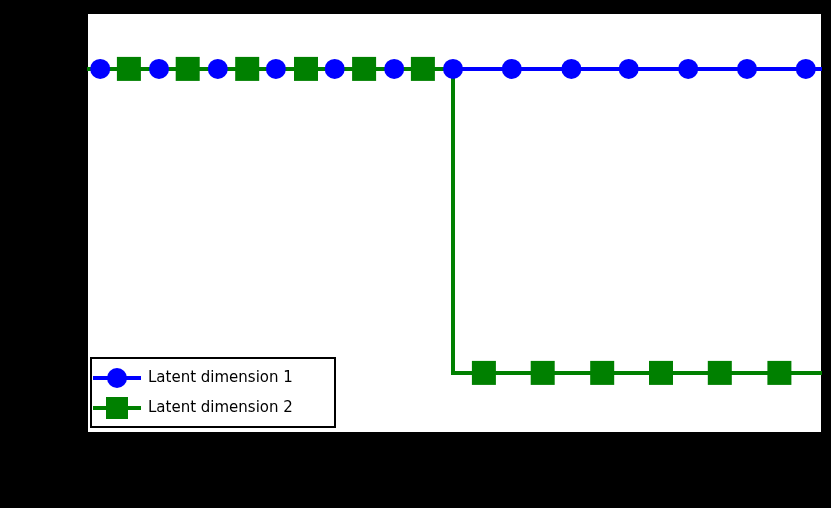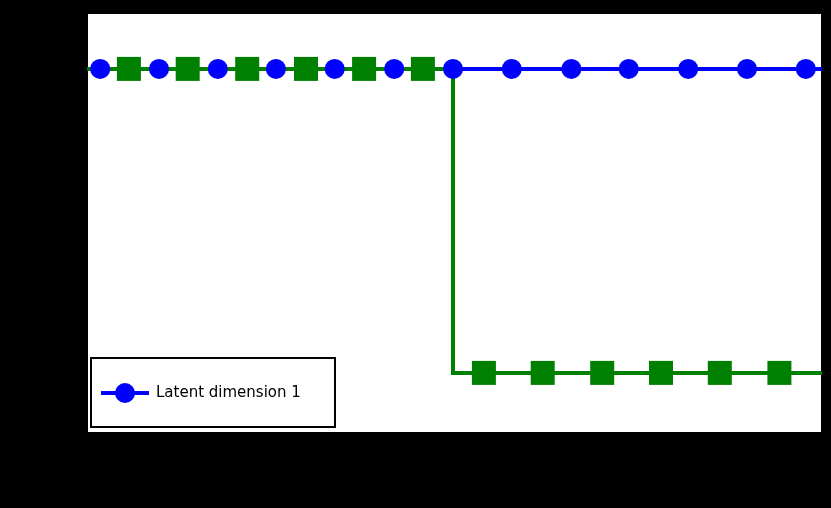--- a/index.html
+++ b/index.html
@@ -11,21 +11,21 @@
   .figure{position:relative;width:831px;height:508px;background:#000;}
   .axes{
     position:absolute;left:87px;top:13px;width:735px;height:420px;
     background:#fff;
   }
   #plot-svg{position:absolute;left:0;top:0;display:block;}
   .legend{
     position:absolute;left:3px;top:344px;width:246px;height:71px;
     box-sizing:border-box;background:#fff;border:2px solid #000;
     display:flex;flex-direction:column;justify-content:center;
-    padding-left:8px;
+    padding-left:0;
   }
   .legend-row{display:flex;align-items:center;height:30px;}
   .legend-sample{flex:0 0 auto;display:block;}
   .legend-label{
     margin-left:4px;font-size:15px;color:#000;white-space:nowrap;
     line-height:1;
   }
 </style>
 </head>
 <body>
@@ -63,15 +63,22 @@
         <circle cx="718.8" cy="55.9" r="10" fill="#0000ff"></circle>
       </svg>
     <div class="legend">
       <div class="legend-row">
         <svg class="legend-sample" width="52" height="28">
             <line x1="1" y1="14" x2="49" y2="14" stroke="#0000ff" stroke-width="4"></line>
             <circle cx="25" cy="14" r="10" fill="#0000ff"></circle>
           </svg>
         <span class="legend-label">Latent dimension 1</span>
       </div>
+      <div class="legend-row">
+        <svg class="legend-sample" width="52" height="28">
+            <line x1="1" y1="14" x2="49" y2="14" stroke="#008000" stroke-width="4"></line>
+            <rect x="14" y="3" width="22" height="22" fill="#008000"></rect>
+          </svg>
+        <span class="legend-label">Latent dimension 2</span>
+      </div>
     </div>
   </div>
 </div>
 
 </body></html>

